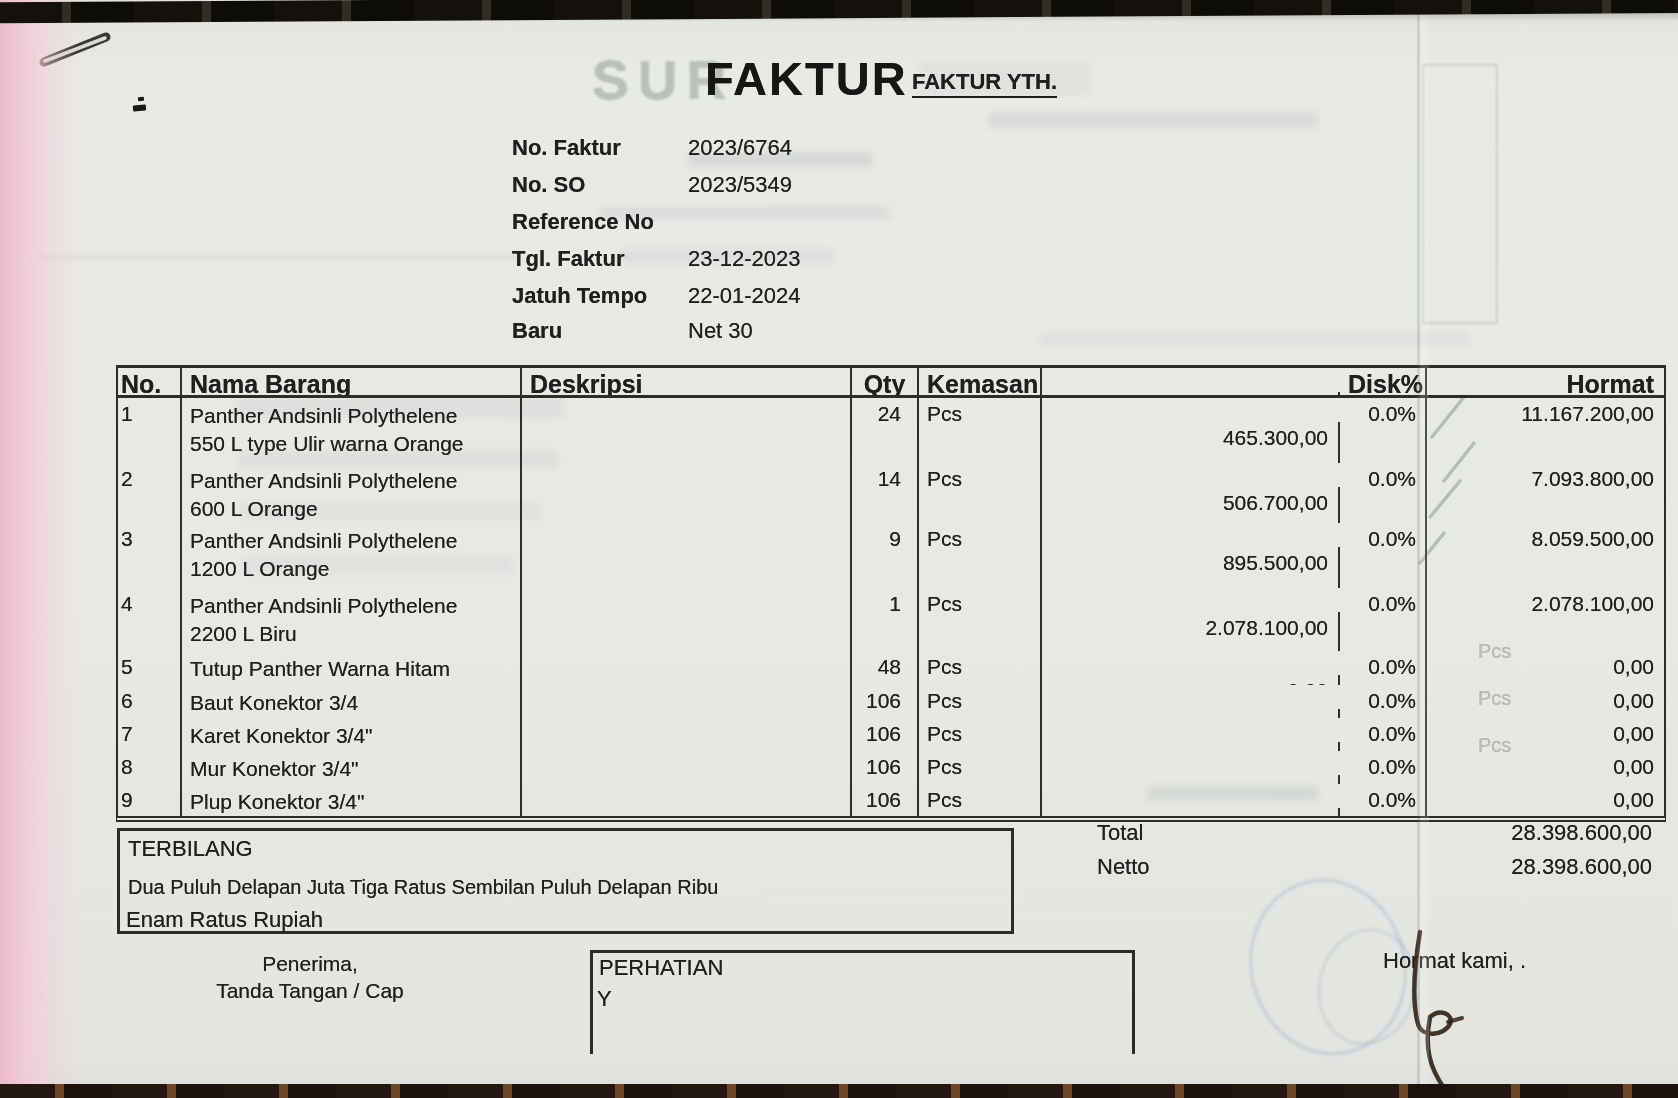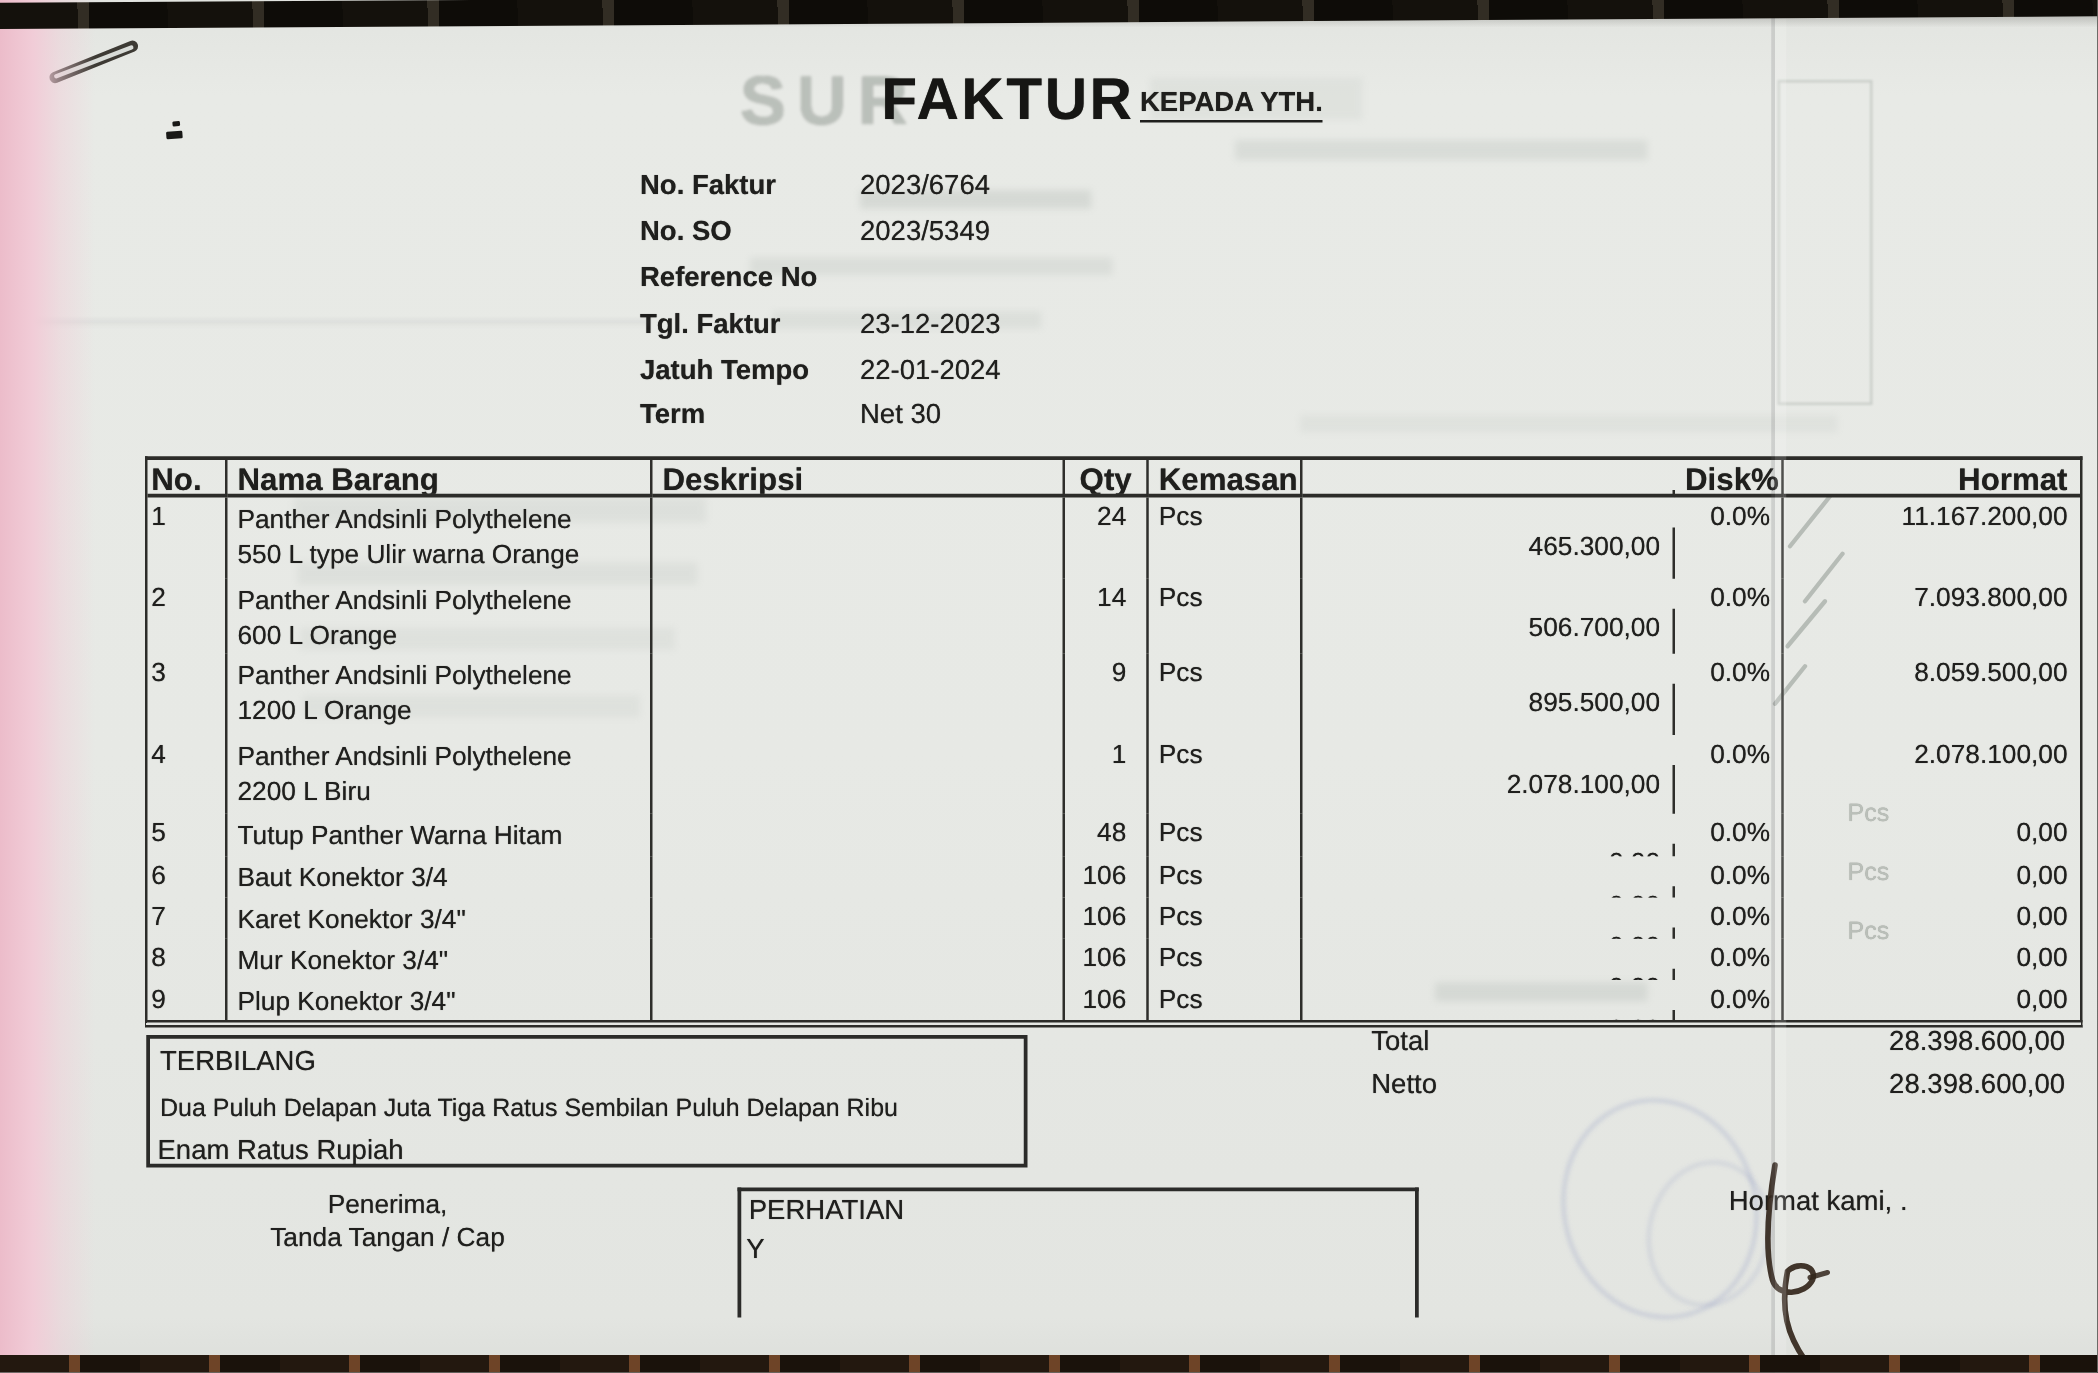--- a/index.html
+++ b/index.html
@@ -43,21 +43,21 @@
   .c0{padding-left:3px;}
   .c3{text-align:right;padding-right:16px;}
   .head.c3{text-align:center;padding-right:8px;}
   .c5,.c6,.c7{text-align:right;}
   .c5{padding-right:10px;margin-top:24px;}.c6{padding-right:9px;}.c7{padding-right:10px;}
   .nl{line-height:28px;white-space:nowrap;}
   
   .tot-label{position:absolute;left:1097px;font-size:22px;}
   .tot-value{position:absolute;left:1352px;width:300px;text-align:right;font-size:22px;}
   
-  .terbilang{left:117px;top:828px;width:705px;height:106px;border:3px solid #2b2b29;box-sizing:border-box;}
+  .terbilang{left:117px;top:828px;width:897px;height:106px;border:3px solid #2b2b29;box-sizing:border-box;}
   .terbilang .t-title{position:absolute;left:8px;top:5px;font-size:22px;}
   .terbilang .t-l1{position:absolute;left:8px;top:45px;font-size:20px;white-space:nowrap;}
   .terbilang .t-l2{position:absolute;left:6px;top:76px;font-size:22px;white-space:nowrap;}
   
   .penerima{left:110px;top:950px;width:400px;text-align:center;font-size:21px;line-height:27px;}
   .perhatian{left:590px;top:950px;width:545px;height:104px;box-sizing:border-box;
      border-top:3px solid #2b2b29;border-left:3px solid #2b2b29;border-right:3px solid #2b2b29;}
   .perhatian .p-title{position:absolute;left:6px;top:2px;font-size:22px;}
   .perhatian .p-body{position:absolute;left:4px;top:33px;font-size:22px;}
   .hormat{left:1383px;top:948px;font-size:22px;white-space:nowrap;}
@@ -93,33 +93,33 @@
   <svg style="left:1400px;top:385px" width="120" height="190">
     <g stroke="#7d867f" stroke-width="3.5" fill="none" opacity=".45" stroke-linecap="round">
       <path d="M 32 52 L 64 12"></path>
       <path d="M 44 96 L 74 58"></path>
       <path d="M 30 132 L 60 96"></path>
       <path d="M 20 178 L 44 148"></path>
     </g>
   </svg>
 
   <div class="abs title">FAKTUR</div>
-  <div class="abs kepada-label">KEPADA YTH.</div>
+  <div class="abs kepada-label">FAKTUR YTH.</div>
 
   <div class="f-label" style="top:135px">No. Faktur</div>
   <div class="f-value" style="top:135px">2023/6764</div>
   <div class="f-label" style="top:172px">No. SO</div>
   <div class="f-value" style="top:172px">2023/5349</div>
   <div class="f-label" style="top:209px">Reference No</div>
   <div class="f-value" style="top:209px"></div>
   <div class="f-label" style="top:246px">Tgl. Faktur</div>
   <div class="f-value" style="top:246px">23-12-2023</div>
   <div class="f-label" style="top:283px">Jatuh Tempo</div>
   <div class="f-value" style="top:283px">22-01-2024</div>
-  <div class="f-label" style="top:318px">Term</div>
+  <div class="f-label" style="top:318px">Baru</div>
   <div class="f-value" style="top:318px">Net 30</div>
 
   <div id="invoice-grid">
       <div class="cell head c0">No.</div>
       <div class="cell head c1">Nama Barang</div>
       <div class="cell head c2">Deskripsi</div>
       <div class="cell head c3">Qty</div>
       <div class="cell head c4">Kemasan</div>
       <div class="cell head c5">Harga Satuan</div>
       <div class="cell head c6">Disk%</div>

